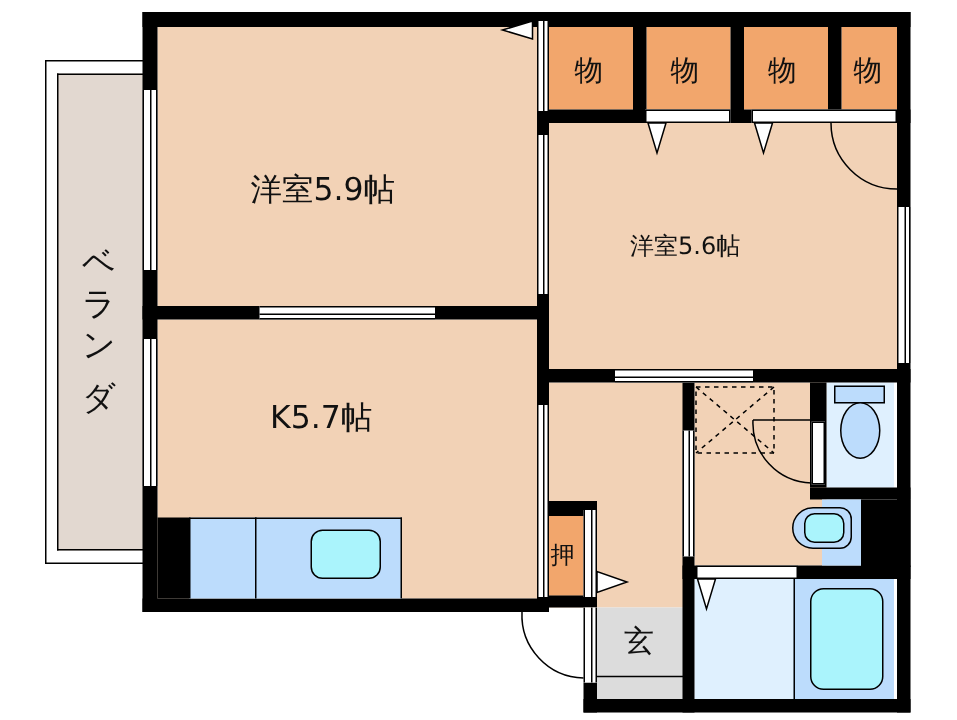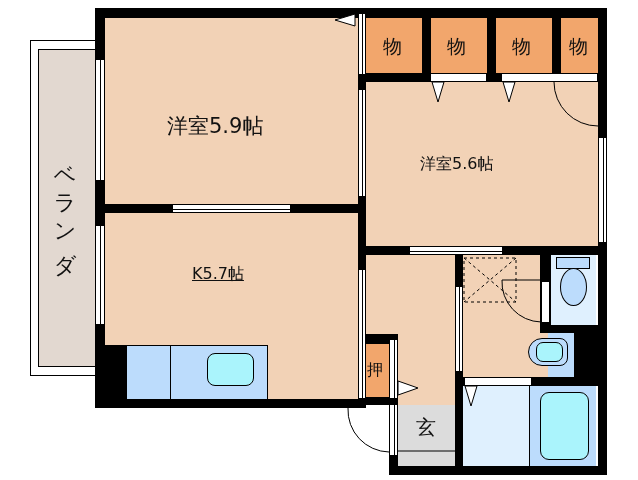--- a/index.html
+++ b/index.html
@@ -125,21 +125,21 @@
 
 <div class="abs" style="left:548px;top:333px;width:26px;height:44px;background:#bcdcfc;"></div>
 <div class="abs" style="left:528px;top:338px;width:40px;height:28px;background:#bcdcfc;border:1px solid #000;border-radius:14px 8px 8px 14px;"></div>
 <div class="abs" style="left:536px;top:342px;width:27px;height:20px;background:#aaf4fc;border:1px solid #000;border-radius:7px;"></div>
 
 <div class="abs" style="left:529px;top:386px;width:67px;height:80px;background:#bcdcfc;border-left:1px solid #000;"></div>
 <div class="abs" style="left:540px;top:392px;width:49px;height:68px;background:#aaf4fc;border:1px solid #000;border-radius:9px;"></div>
 
 <div class="label" style="left:167px;top:112px;font-size:21px;text-align:right;">洋室5.9帖</div>
 <div class="label" style="left:420px;top:154px;font-size:16px;">洋室5.6帖</div>
-<div class="label" style="left:192px;top:264px;font-size:16px;text-decoration:underline;">K5.7帖</div>
+<div class="label" style="left:180px;top:264px;font-size:21px;">K5.7帖</div>
 
 <div class="label" style="left:383px;top:34px;font-size:19px;">物</div>
 <div class="label" style="left:447px;top:34px;font-size:19px;">物</div>
 <div class="label" style="left:512px;top:34px;font-size:19px;">物</div>
 <div class="label" style="left:569px;top:34px;font-size:19px;">物</div>
 
 <div class="label" style="left:367px;top:360px;font-size:16px;">押</div>
 <div class="label" style="left:416px;top:414px;font-size:20px;">玄</div>
 
 </body></html>

